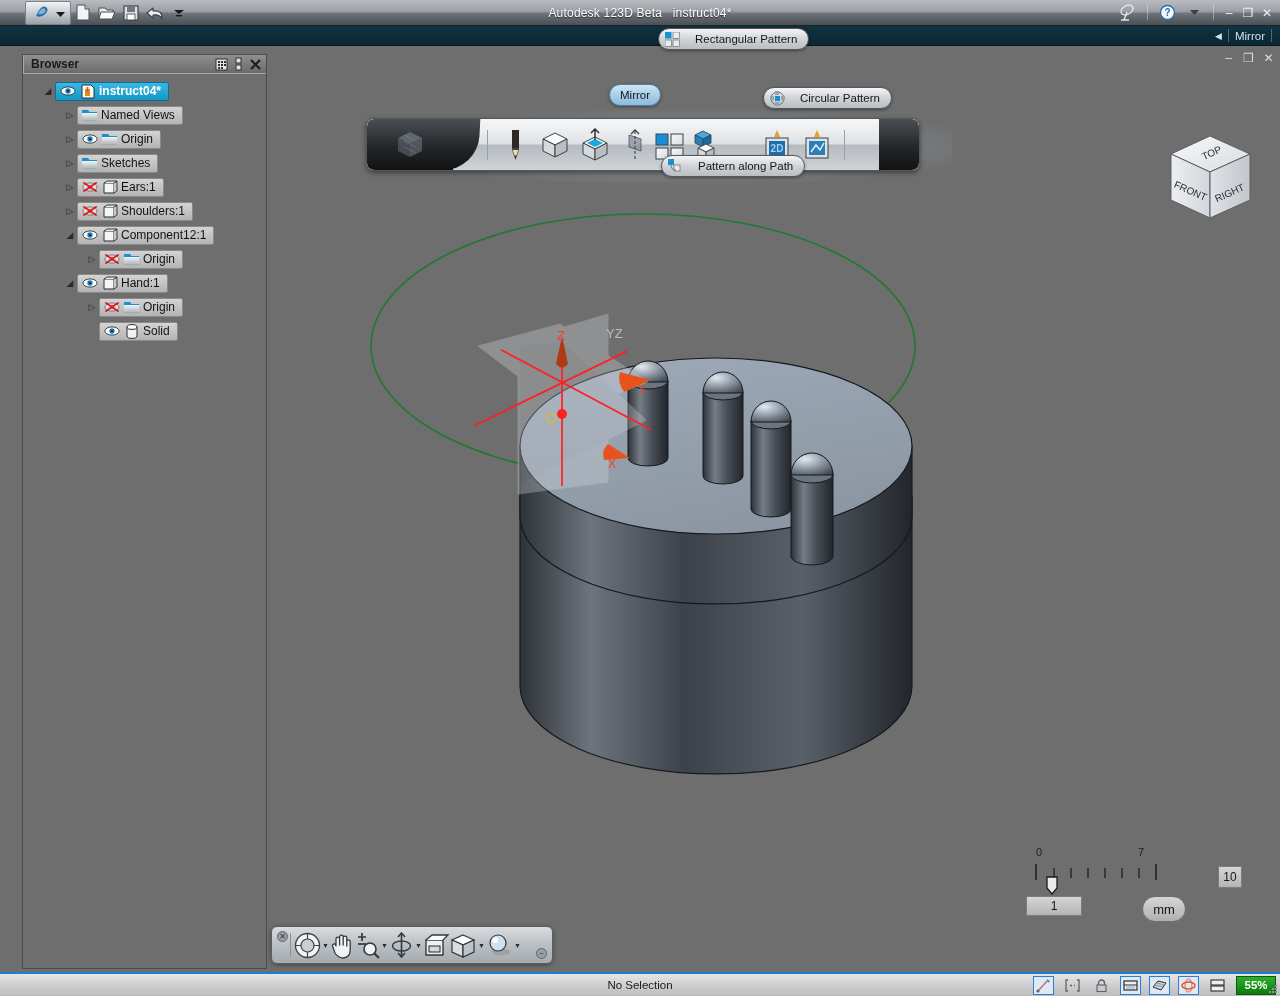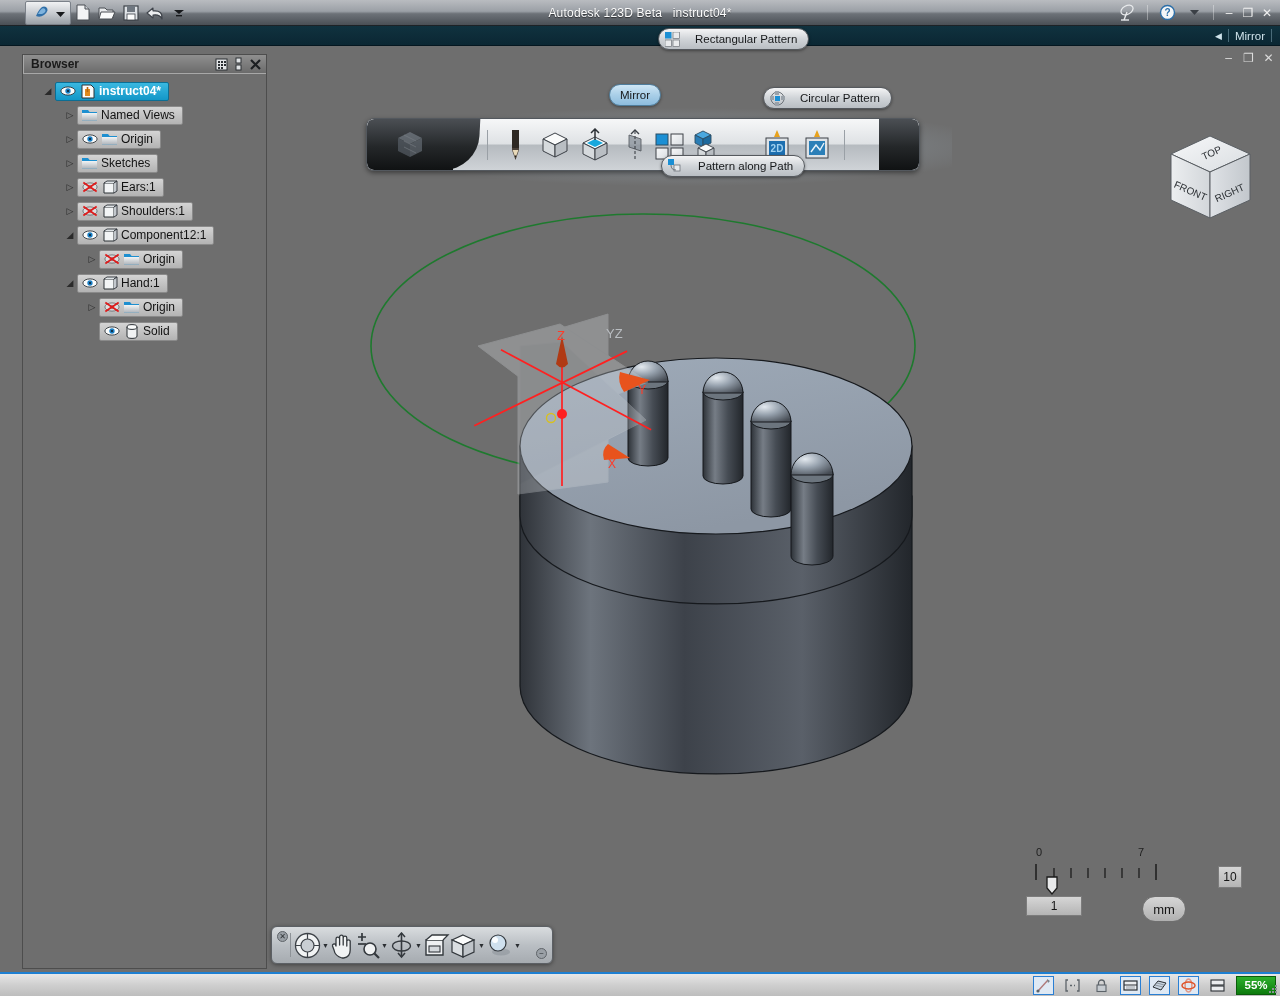--- a/index.html
+++ b/index.html
@@ -848,20 +848,21 @@
             <circle cx="12" cy="11" r="8" fill="#cfe0ee" stroke="#33383d" stroke-width="1.2"></circle>
             <circle cx="9" cy="8" r="3" fill="#fbfdff"></circle>
           </svg>
       </div>
       <div class="nav-caret">▼</div>
       <div class="nav-more">−</div>
     </div>
   </div>
 
   <div class="statusbar">
+    <div class="status-text">No Selection</div>
     <div class="status-right">
       <div class="sb-btn on">
         <svg width="15" height="15" viewBox="0 0 15 15">
             <path d="M2 13 L12 2" stroke="#b07a7a" stroke-width="1.4"></path>
             <path d="M11 1 L14 3 L12 5Z" fill="#7a8288"></path>
             <circle cx="2" cy="13" r="1.6" fill="#5a6168"></circle>
           </svg>
       </div>
       <div class="sb-btn">
         <svg width="15" height="15" viewBox="0 0 15 15">

